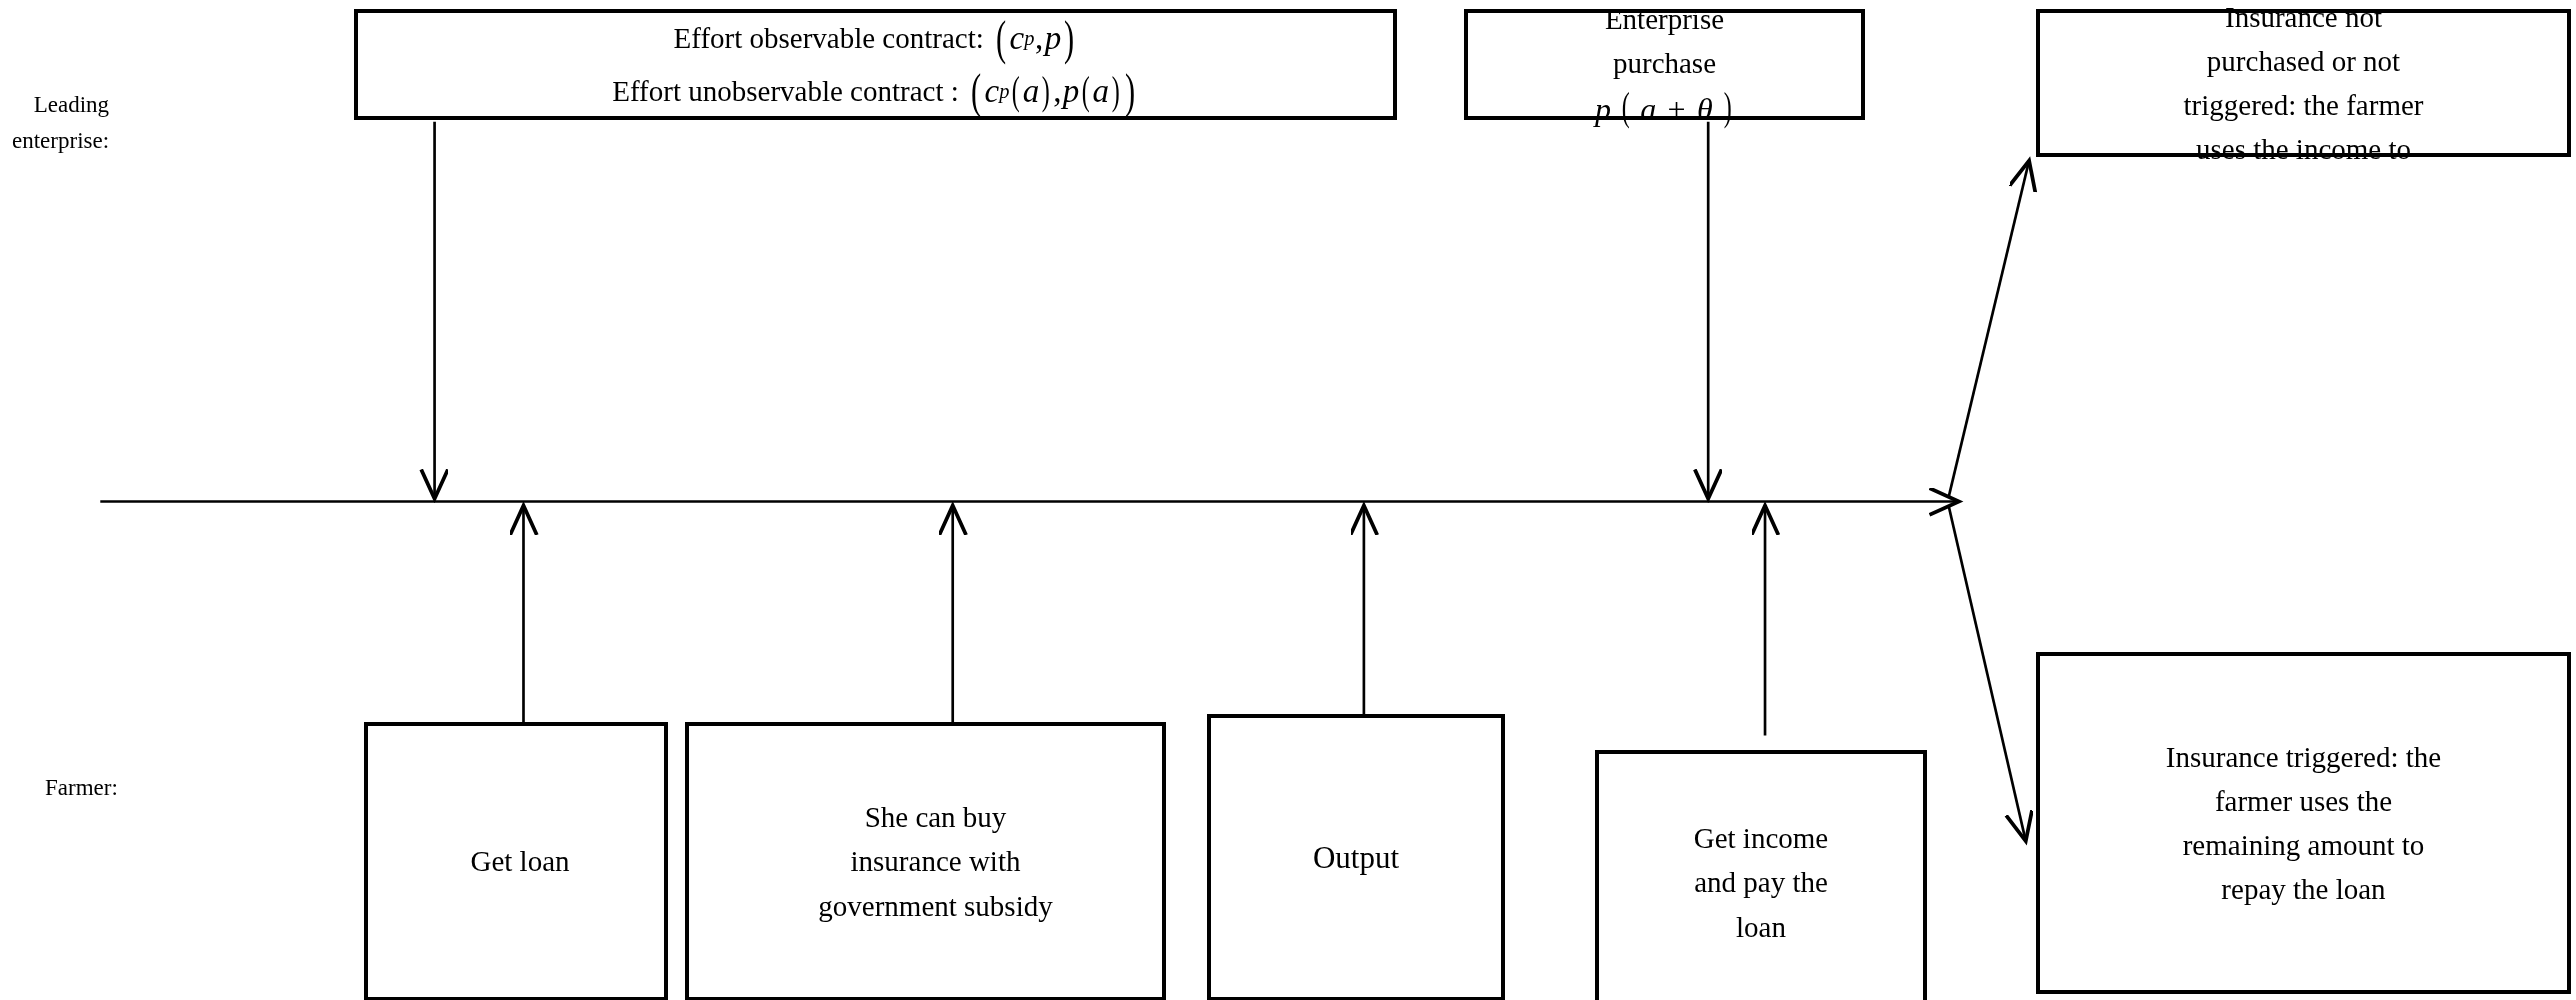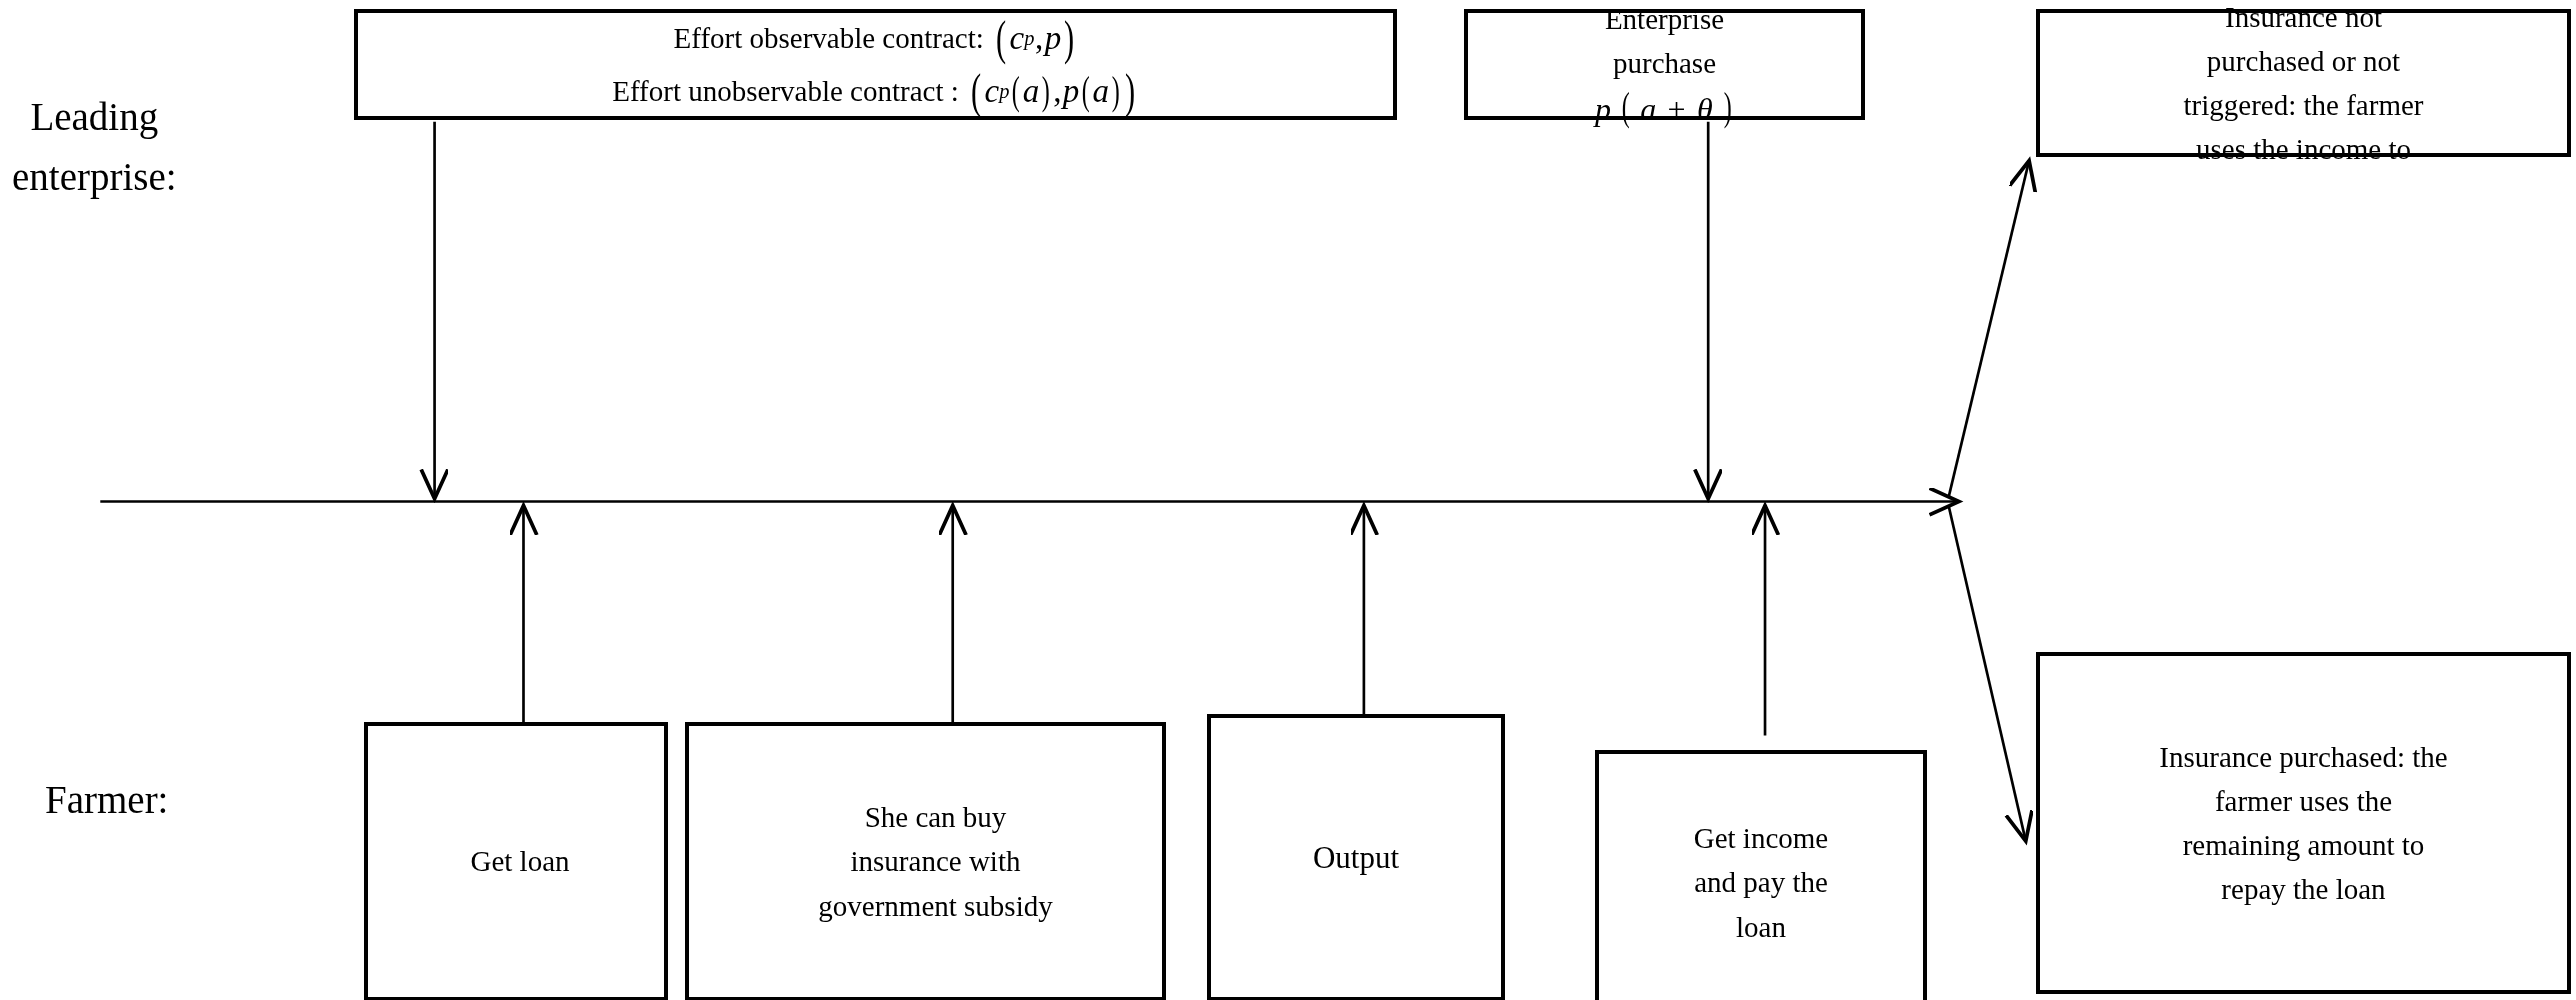--- a/index.html
+++ b/index.html
@@ -33,24 +33,24 @@
     background: #ffffff;
     display: flex;
     flex-direction: column;
     align-items: center;
     justify-content: center;
     text-align: center;
     line-height: 1.52;
   }
   .role-label {
     position: absolute;
-    font-size: 39px;
+    font-size: 23px;
     line-height: 1.55;
     white-space: pre-line;
-    text-align: center;
+    text-align: right;
   }
   .contract-box {
     left: 354px;
     top: 9.4px;
     width: 1043px;
     height: 111px;
     justify-content: center;
     gap: 3px;
     text-align: center;
   }
@@ -226,21 +226,21 @@
   </div>
 
   <div class="node-box ins-not-box">
     <span class="txt-line">Insurance not</span>
     <span class="txt-line">purchased or not</span>
     <span class="txt-line">triggered: the farmer</span>
     <span class="txt-line">uses the income to</span>
   </div>
 
   <div class="node-box ins-trig-box">
-    <span class="txt-line">Insurance purchased: the</span>
+    <span class="txt-line">Insurance triggered: the</span>
     <span class="txt-line">farmer uses the</span>
     <span class="txt-line">remaining amount to</span>
     <span class="txt-line">repay the loan</span>
   </div>
 
   <div class="node-box farm-box-1">
     <span class="txt-line">Get loan</span>
   </div>
 
   <div class="node-box farm-box-2">

